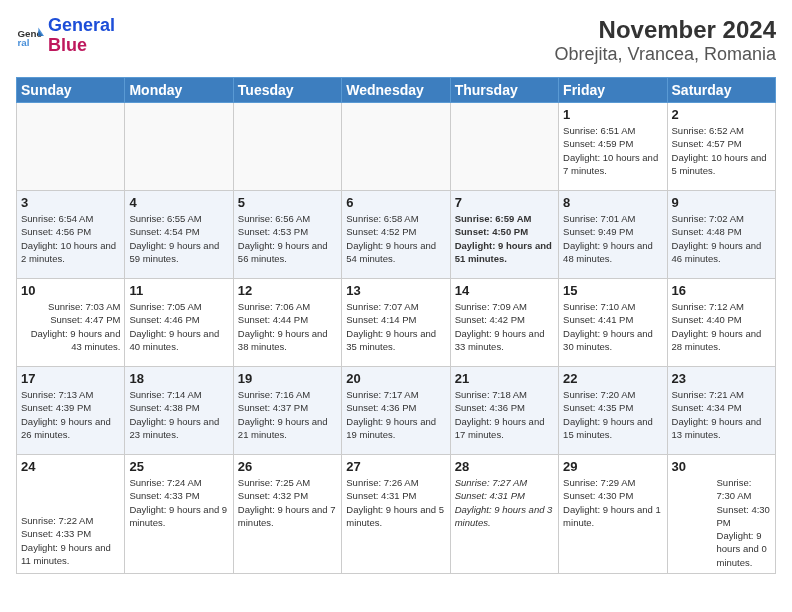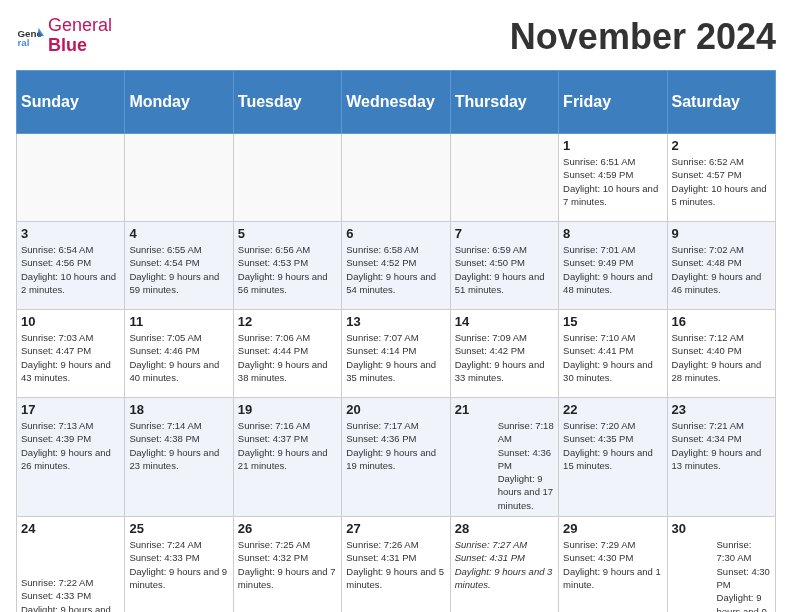--- a/index.html
+++ b/index.html
@@ -22,39 +22,39 @@
       gap: 4px;
     }
     .logo-icon {
       width: 28px;
       height: 28px;
     }
     .title-area {
       text-align: right;
     }
     .month-title {
-      font-size: 36px;
+      font-size: 24px;
       font-weight: bold;
       color: #333;
     }
     .location-title {
       font-size: 18px;
       color: #555;
     }
     table {
       width: 100%;
       border-collapse: collapse;
       table-layout: fixed;
     }
     th {
       background-color: #3d7ebf;
       color: #fff;
-      font-size: 16px;
+      font-size: 14px;
       font-weight: bold;
-      padding: 22px 4px;
+      padding: 4px 4px;
       text-align: left;
       border: 1px solid #5a9ad4;
     }
     td {
       border: 1px solid #ccc;
       vertical-align: top;
       padding: 4px;
       font-size: 10px;
       height: 88px;
       background: #fff;
@@ -83,26 +83,27 @@
 
 <div class="header-area">
   <div class="logo">
     <svg class="logo-icon" viewBox="0 0 40 40" xmlns="http://www.w3.org/2000/svg">
       <text x="2" y="22" font-size="14" font-weight="bold" fill="#333">Gene</text>
       <text x="2" y="34" font-size="14" font-weight="bold" fill="#4a90d9">ral</text>
       <polygon points="32,8 40,20 32,20" fill="#4a90d9"></polygon>
       <polygon points="32,12 38,20 32,20" fill="#2a6ab0"></polygon>
     </svg>
     <div>
-      <div style="font-size:18px;font-weight:normal;color:#be185d;line-height:1.1;">General</div>
+      <div style="font-size:18px;font-weight:bold;color:#1d4ed8;line-height:1.1;">General</div>
       <div style="font-size:18px;font-weight:bold;color:#be185d;line-height:1.1;">Blue</div>
     </div>
   </div>
   <div class="title-area">
     <div class="month-title">November 2024</div>
+    <div class="location-title">Obrejita, Vrancea, Romania</div>
   </div>
 </div>
 
 <table>
   <thead>
     <tr>
       <th>Sunday</th>
       <th>Monday</th>
       <th>Tuesday</th>
       <th>Wednesday</th>
@@ -151,41 +152,41 @@
 Daylight: 9 hours and 56 minutes.</div>
         </td>
         <td class="shaded">
           <span class="day-number">6</span>
           <div class="day-info" style="white-space: pre-line;">Sunrise: 6:58 AM
 Sunset: 4:52 PM
 Daylight: 9 hours and 54 minutes.</div>
         </td>
         <td class="shaded">
           <span class="day-number">7</span>
-          <div class="day-info" style="white-space: pre-line;">Sunrise: 6:59 AM
+          <div class="day-info" style="white-space: pre-line; font-weight: bold;">Sunrise: 6:59 AM
 Sunset: 4:50 PM
 Daylight: 9 hours and 51 minutes.</div>
         </td>
         <td class="shaded">
           <span class="day-number">8</span>
           <div class="day-info" style="white-space: pre-line;">Sunrise: 7:01 AM
 Sunset: 9:49 PM
 Daylight: 9 hours and 48 minutes.</div>
         </td>
         <td class="shaded">
           <span class="day-number">9</span>
           <div class="day-info" style="white-space: pre-line;">Sunrise: 7:02 AM
 Sunset: 4:48 PM
 Daylight: 9 hours and 46 minutes.</div>
         </td>
       </tr>
       <tr>
         <td>
           <span class="day-number">10</span>
-          <div class="day-info" style="white-space: pre-line;">Sunrise: 7:03 AM
+          <div class="day-info" style="white-space: pre-line; text-align: right;">Sunrise: 7:03 AM
 Sunset: 4:47 PM
 Daylight: 9 hours and 43 minutes.</div>
         </td>
         <td>
           <span class="day-number">11</span>
           <div class="day-info" style="white-space: pre-line;">Sunrise: 7:05 AM
 Sunset: 4:46 PM
 Daylight: 9 hours and 40 minutes.</div>
         </td>
         <td>
@@ -239,21 +240,21 @@
 Daylight: 9 hours and 21 minutes.</div>
         </td>
         <td class="shaded">
           <span class="day-number">20</span>
           <div class="day-info" style="white-space: pre-line;">Sunrise: 7:17 AM
 Sunset: 4:36 PM
 Daylight: 9 hours and 19 minutes.</div>
         </td>
         <td class="shaded">
           <span class="day-number">21</span>
-          <div class="day-info" style="white-space: pre-line; margin-left: 43px;">Sunrise: 7:18 AM
+          <div class="day-info" style="white-space: pre-line;">Sunrise: 7:18 AM
 Sunset: 4:36 PM
 Daylight: 9 hours and 17 minutes.</div>
         </td>
         <td class="shaded">
           <span class="day-number">22</span>
           <div class="day-info" style="white-space: pre-line;">Sunrise: 7:20 AM
 Sunset: 4:35 PM
 Daylight: 9 hours and 15 minutes.</div>
         </td>
         <td class="shaded">

